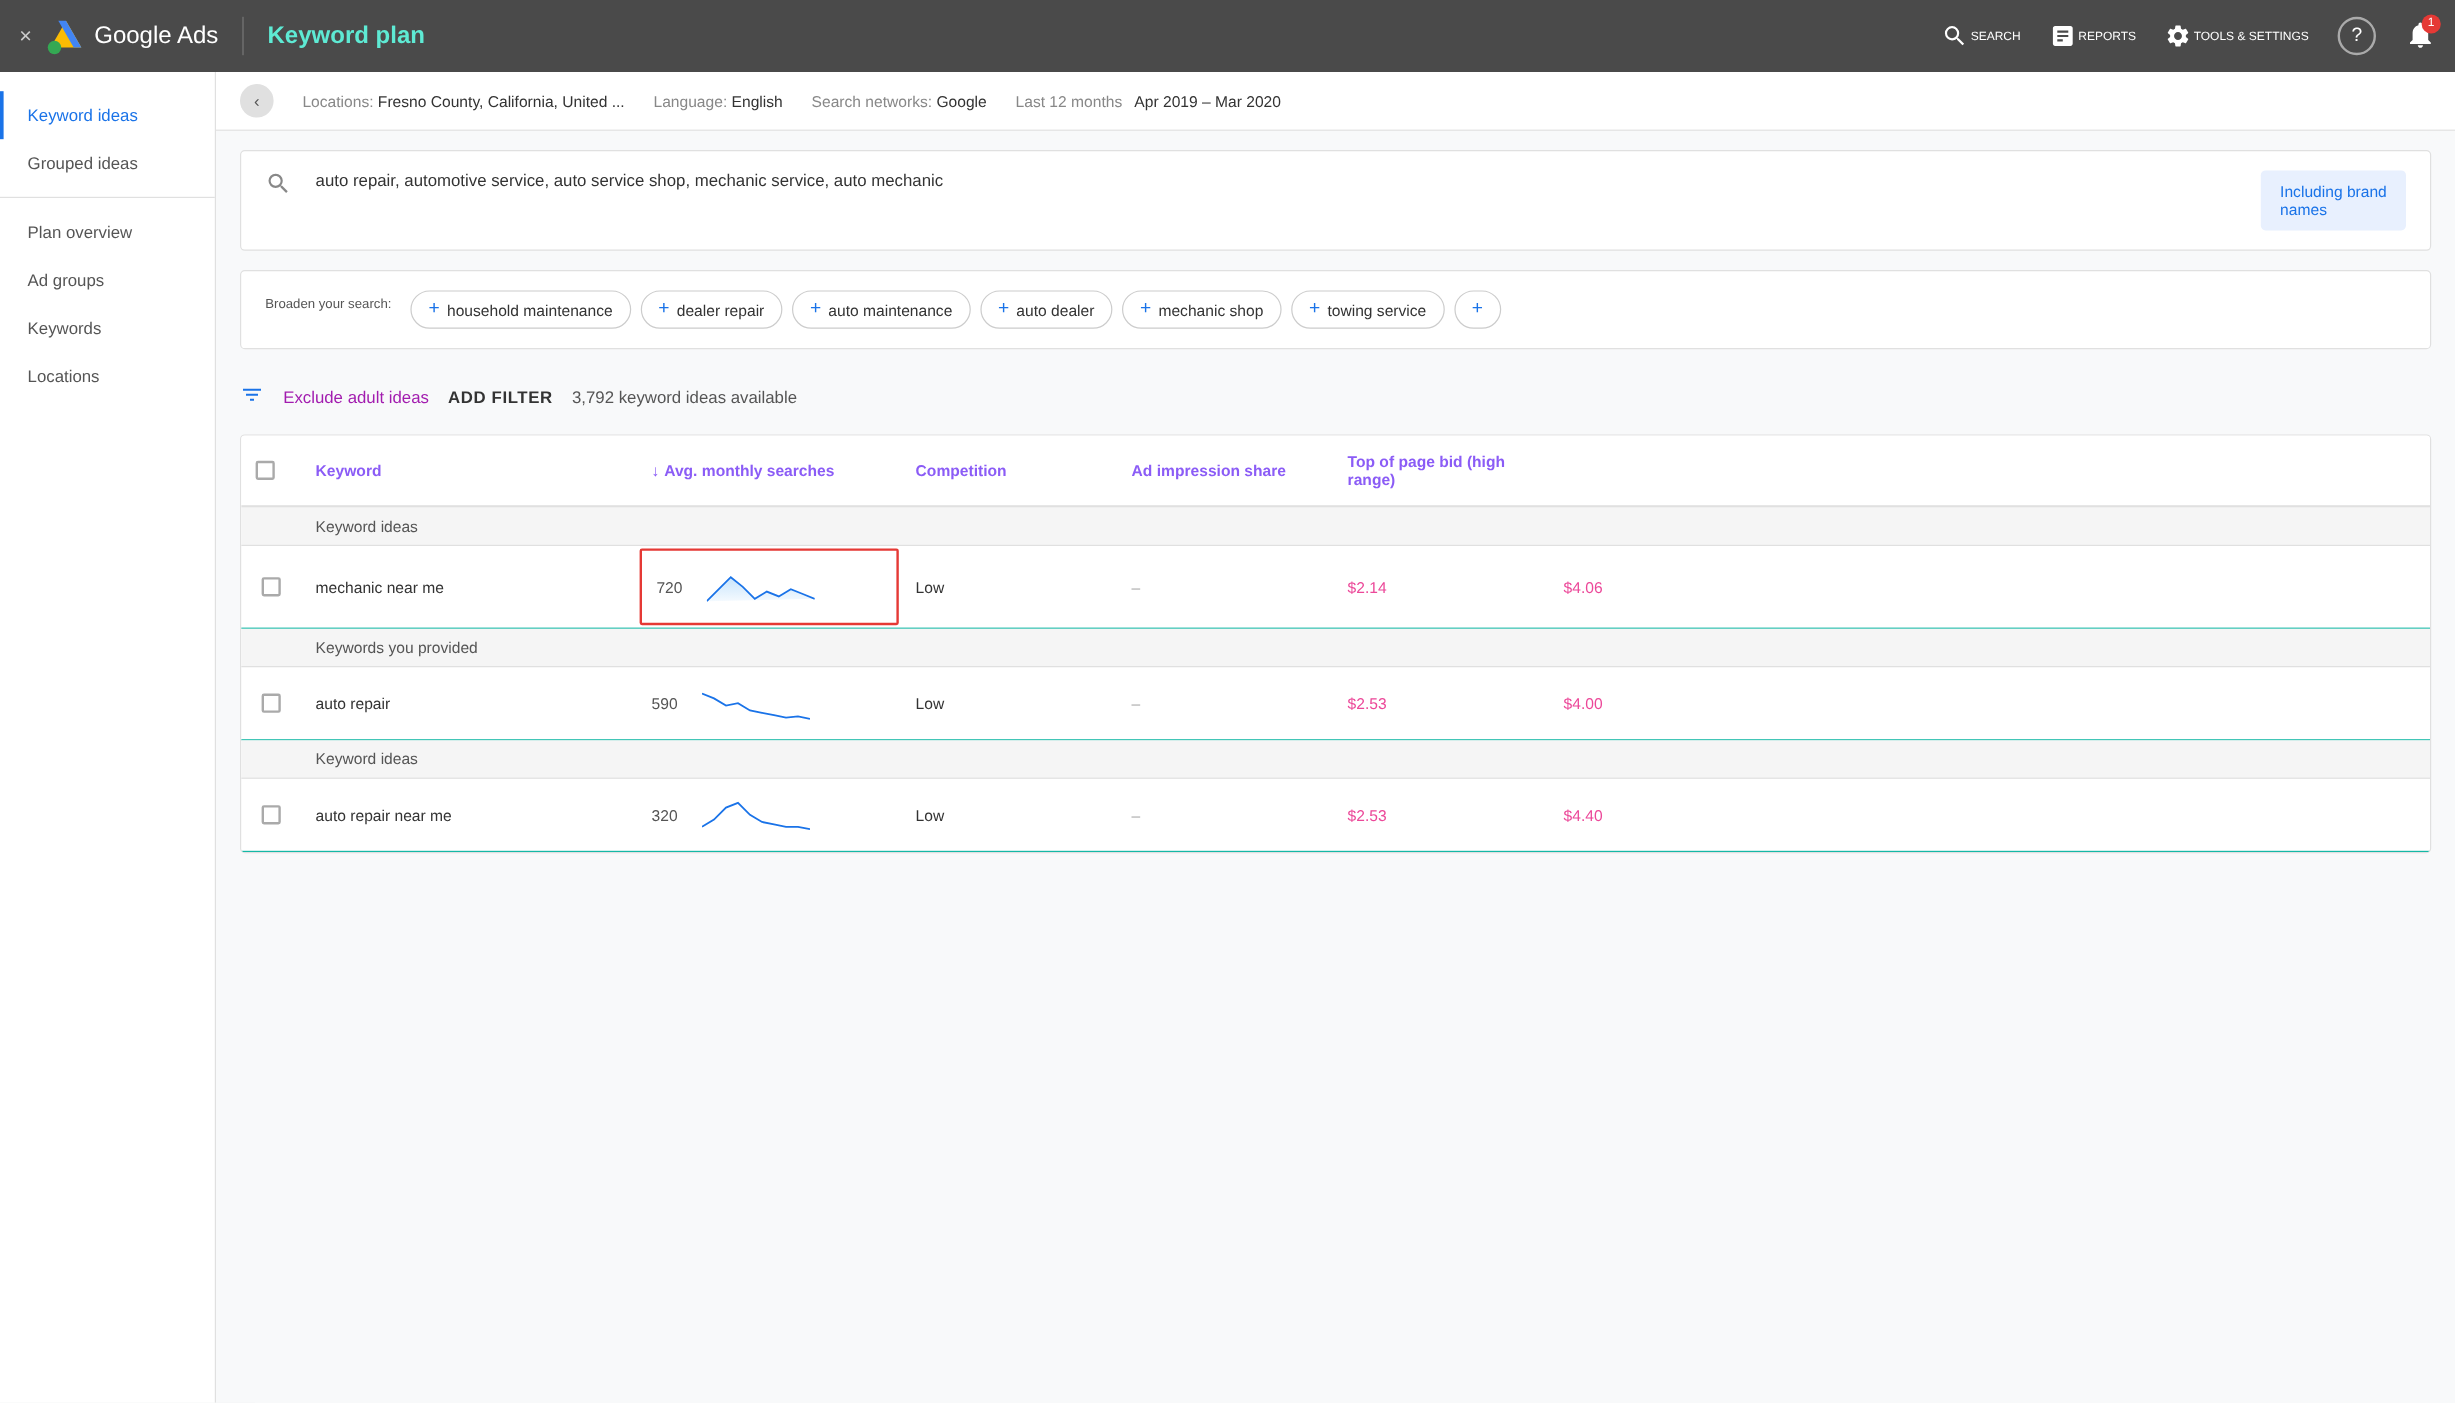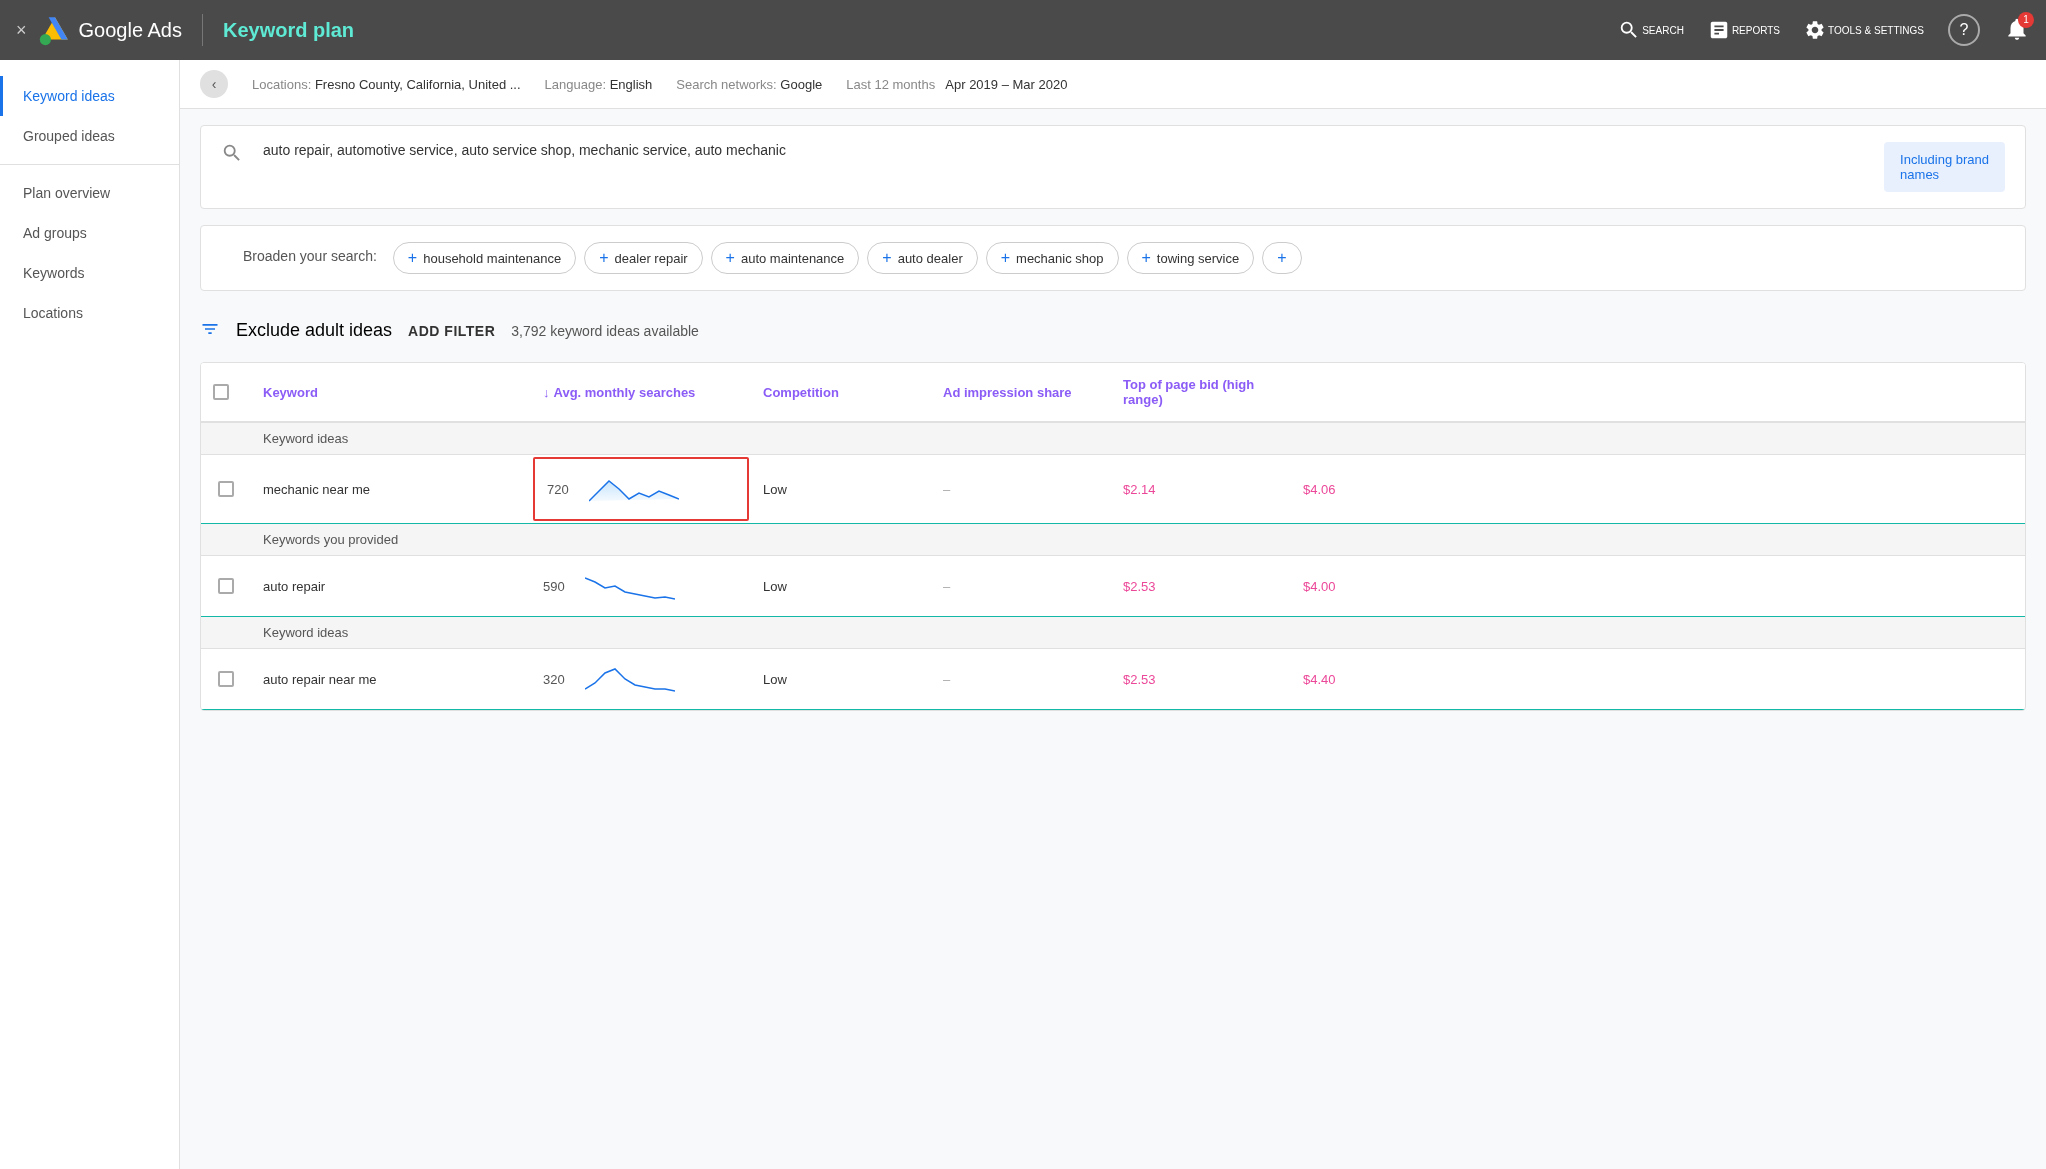--- a/index.html
+++ b/index.html
@@ -181,25 +181,24 @@
       background: #fff;
       border: 1px solid #e0e0e0;
       border-radius: 4px;
       padding: 16px 20px;
       margin-bottom: 16px;
       display: flex;
       align-items: flex-start;
       gap: 16px;
     }
     .broaden-label {
-      font-size: 14px;
+      font-size: 11px;
       color: #555;
       white-space: nowrap;
       padding-top: 6px;
-      margin-left: 22px;
     }
     .broaden-pills {
       display: flex;
       flex-wrap: wrap;
       gap: 8px;
     }
     .pill {
       display: flex;
       align-items: center;
       gap: 6px;
@@ -216,23 +215,23 @@
     
     .filter-bar {
       display: flex;
       align-items: center;
       gap: 16px;
       padding: 12px 0;
       margin-bottom: 8px;
     }
     .filter-icon svg { width: 20px; height: 20px; fill: #1a73e8; }
     .exclude-link {
-      color: #000000;
-      cursor: pointer;
-      font-size: 18px;
+      color: #a21caf;
+      cursor: pointer;
+      font-size: 14px;
     }
     .add-filter-btn {
       color: #333;
       font-weight: 600;
       font-size: 14px;
       cursor: pointer;
       letter-spacing: 0.5px;
     }
     .keyword-count {
       color: #555;

